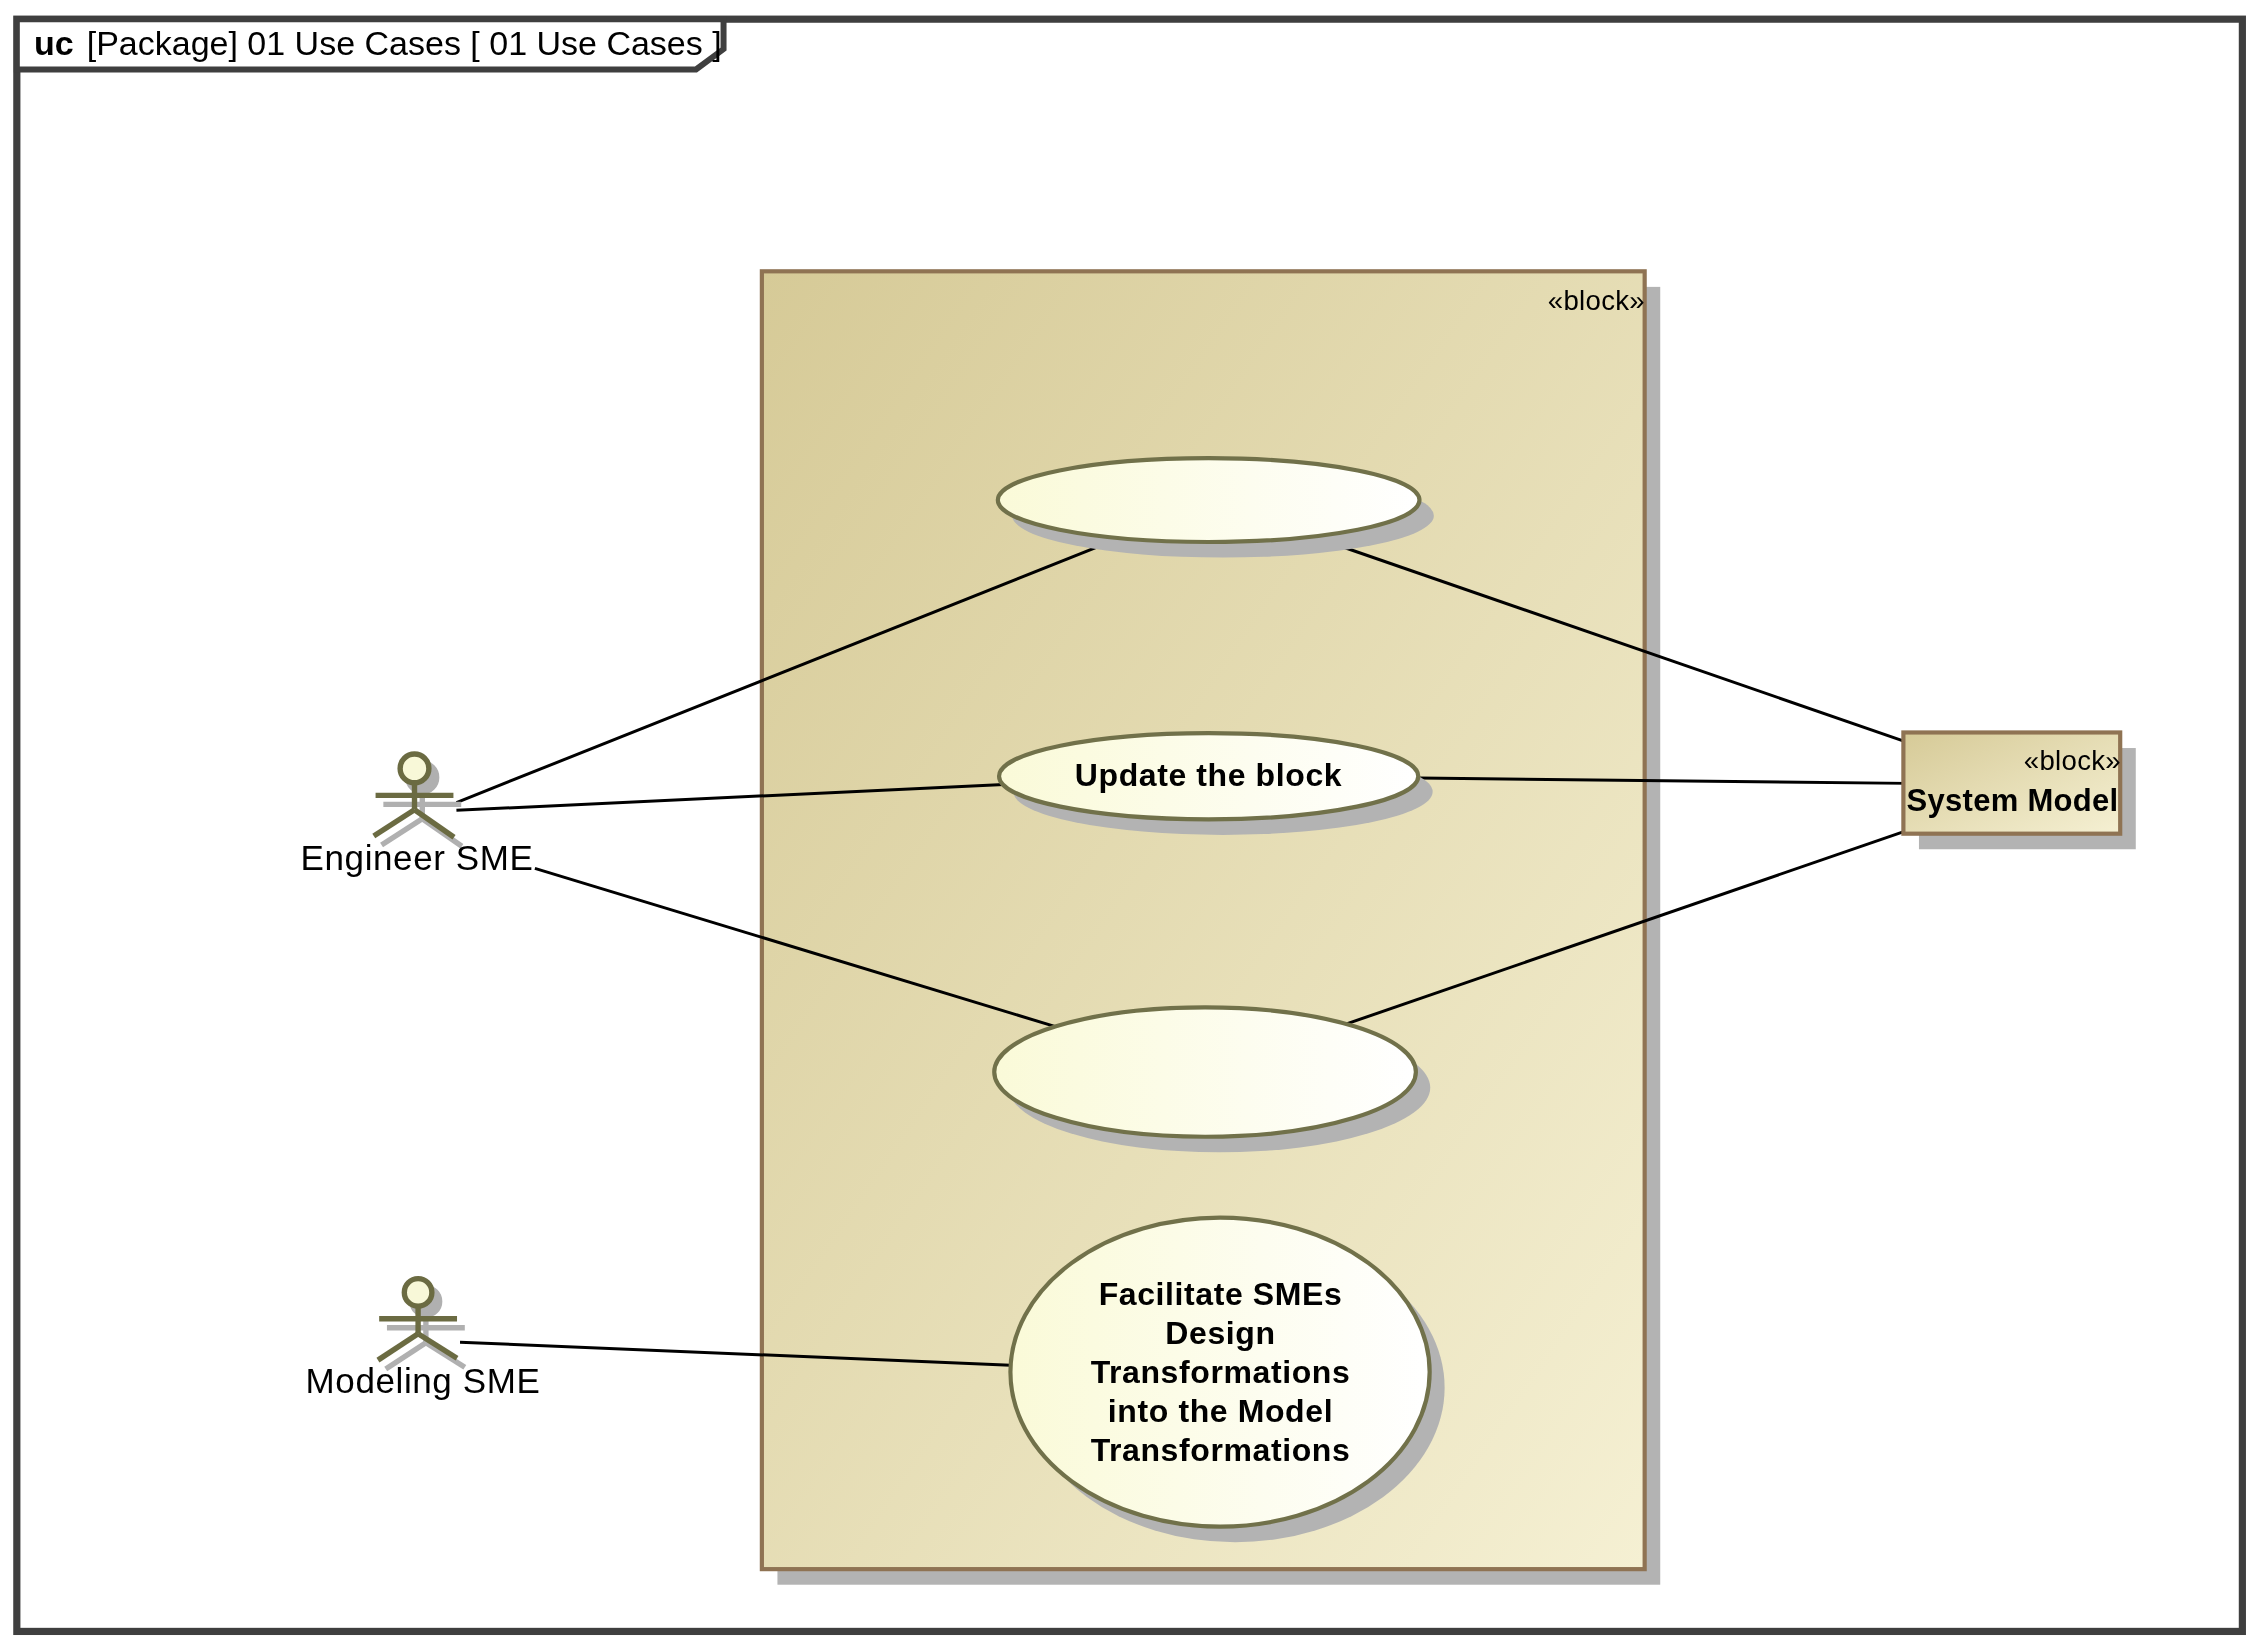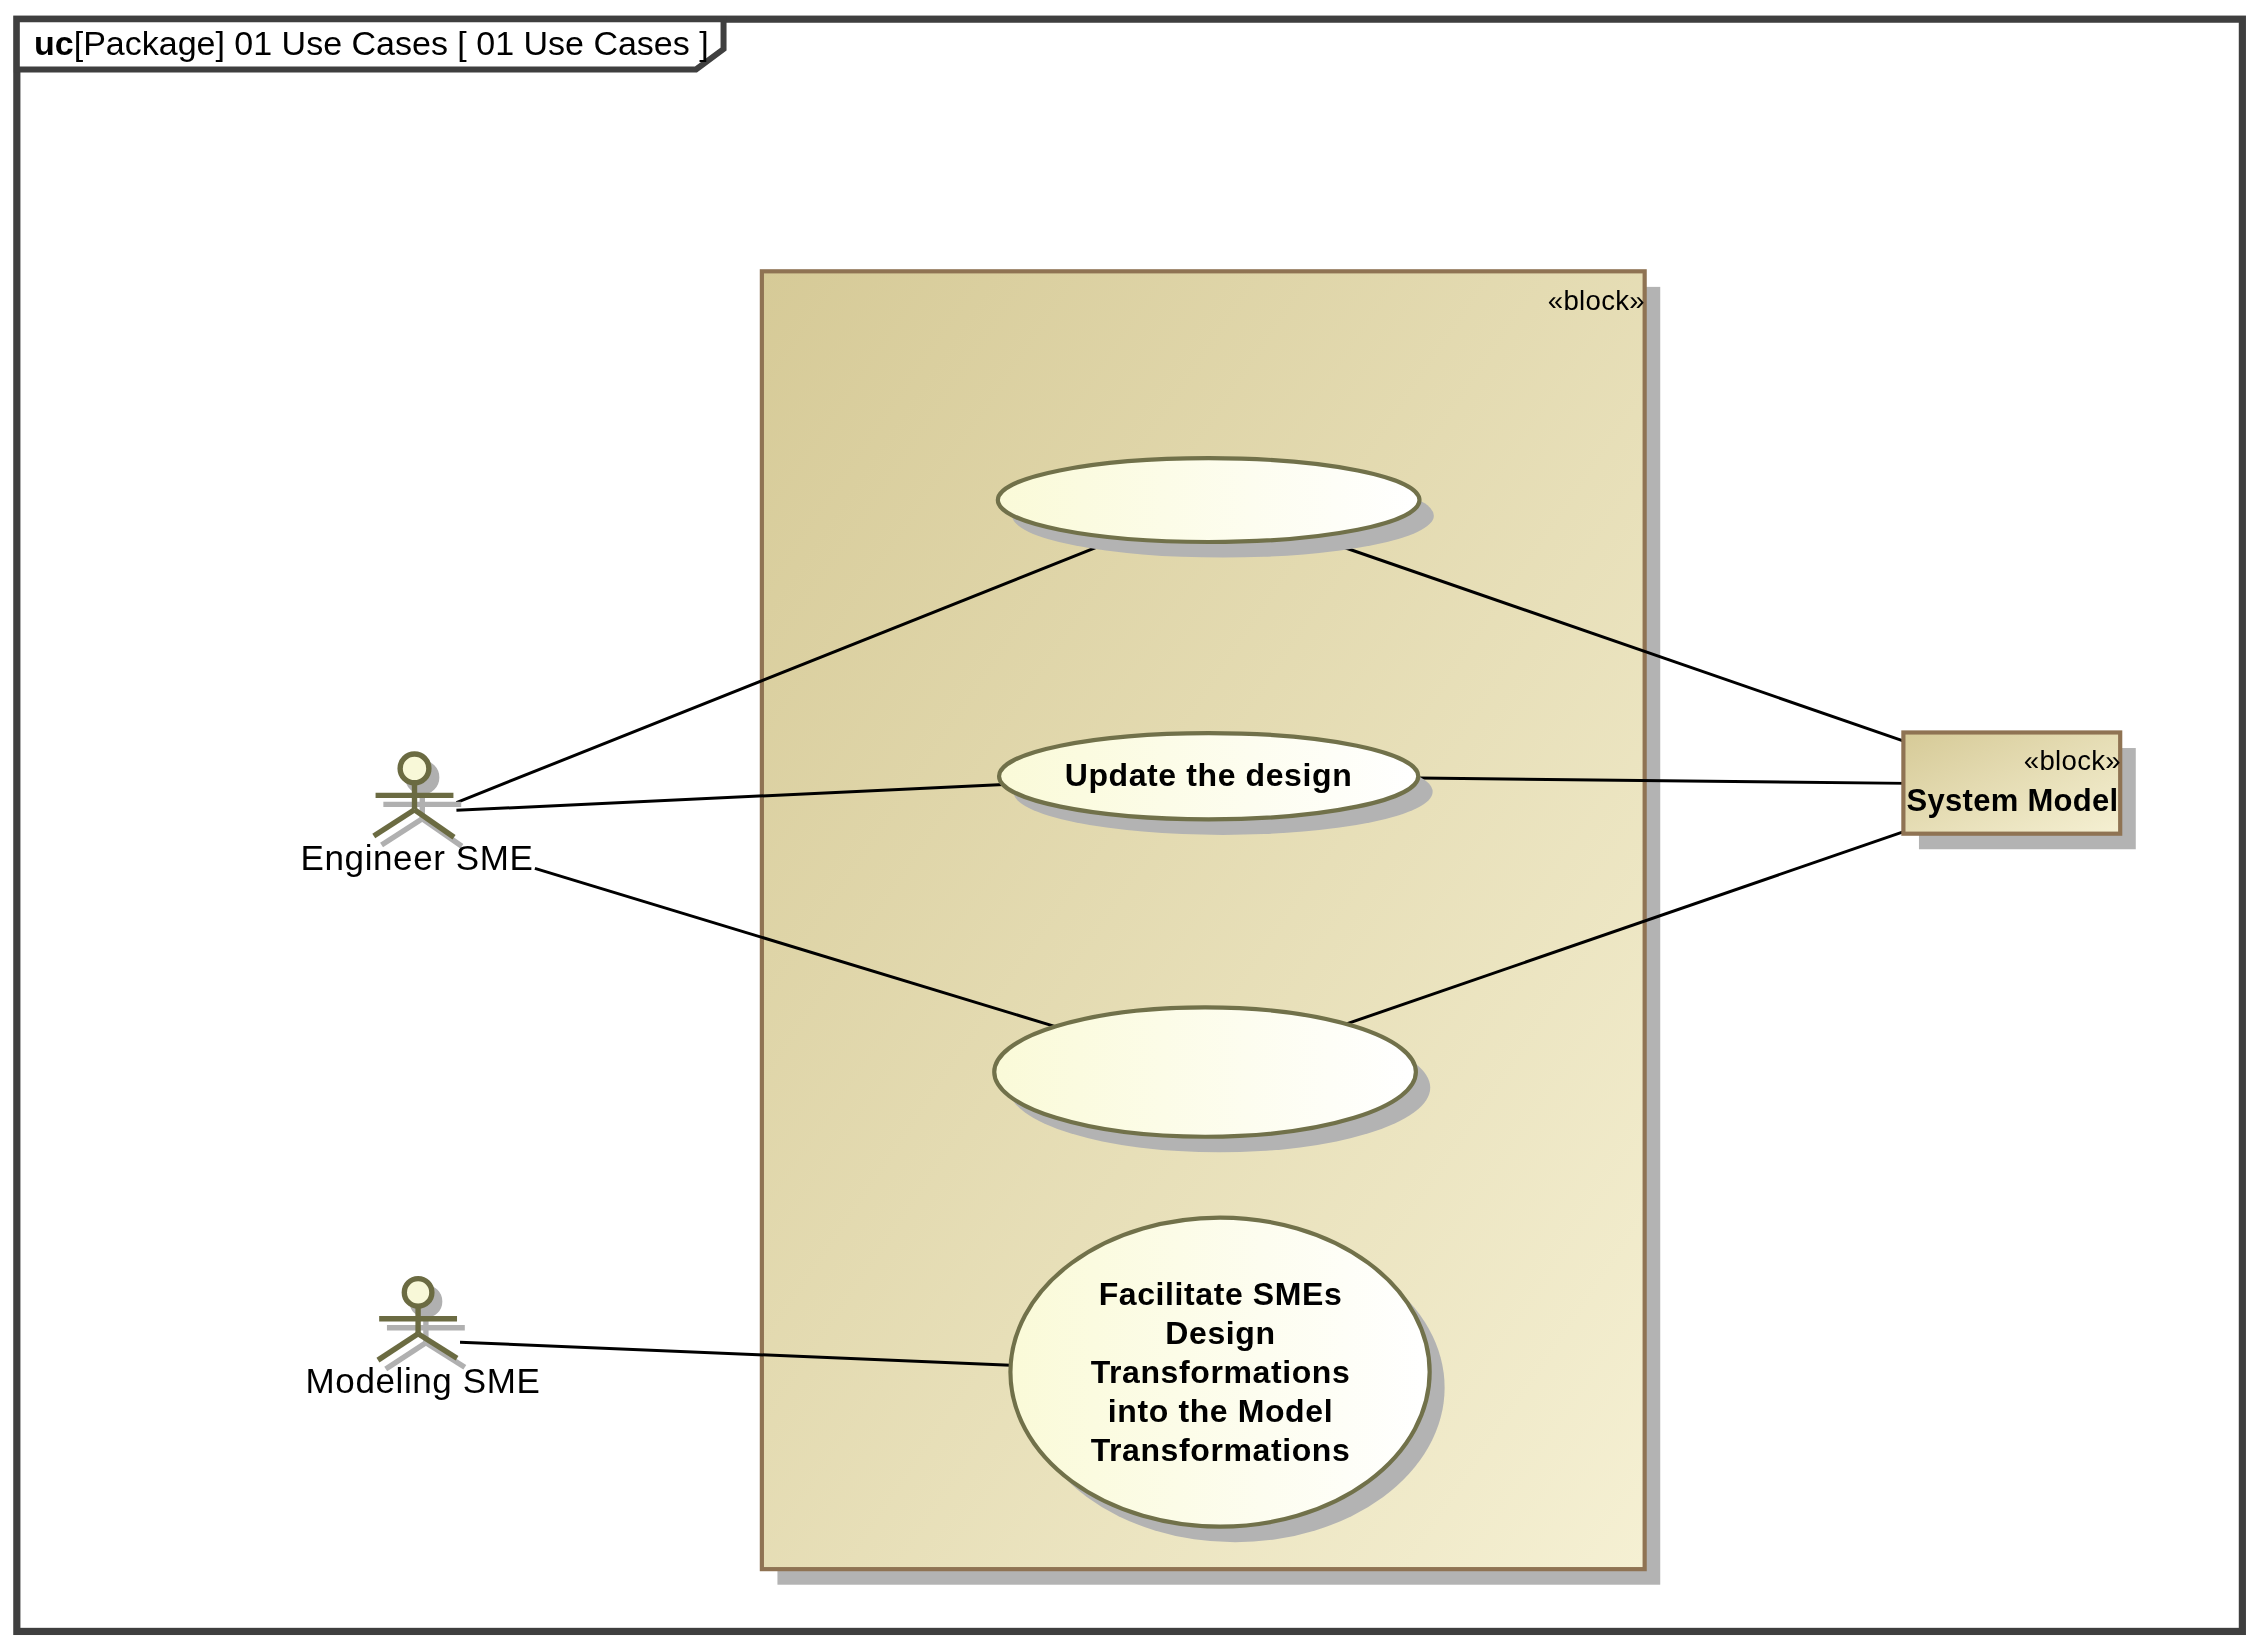--- a/index.html
+++ b/index.html
@@ -27,21 +27,21 @@
     letter-spacing:0.3px;
   }
   .blockname{
     position:absolute;text-align:center;font-weight:bold;color:#000;
     letter-spacing:0.3px;
   }
   .frame-title{
     position:absolute;left:34px;top:18px;height:50px;display:flex;
     align-items:center;font-size:34px;color:#000;
   }
-  .frame-title .kw{font-weight:bold;}
+  .frame-title .kw{font-weight:bold;margin-right:13px;}
   .actor-lbl{
     position:absolute;display:flex;align-items:center;justify-content:center;
     font-weight:normal;font-size:35px;letter-spacing:0.6px;color:#000;
   }
 </style>
 </head>
 <body>
 
 <div class="stage" id="stage">
 
@@ -129,21 +129,21 @@
   <div class="frame-title">
     <span class="kw">uc</span>
     <span>[Package] 01 Use Cases [ 01 Use Cases ]</span>
   </div>
 
   <div class="stereo" style="left:762px;top:285px;width:883px;font-size:27.6px;">«block»</div>
 
   <div class="stereo" style="left:1904px;top:745px;width:217px;font-size:27.6px;">«block»</div>
   <div class="blockname" style="left:1904px;top:783px;width:217px;font-size:31px;">System Model</div>
 
-  <div class="lbl" style="left:999px;top:733px;width:419px;height:86px;font-size:32px;">Update the design</div>
+  <div class="lbl" style="left:999px;top:733px;width:419px;height:86px;font-size:32px;">Update the block</div>
   <div class="lbl" style="left:1011px;top:1218px;width:419px;height:309px;font-size:32px;">Facilitate SMEs
 Design
 Transformations
 into the Model
 Transformations</div>
 
   <div class="actor-lbl" style="left:297px;top:839px;width:240px;height:37px;">Engineer SME</div>
   <div class="actor-lbl" style="left:300px;top:1362px;width:246px;height:37px;">Modeling SME</div>
 
 </div>

